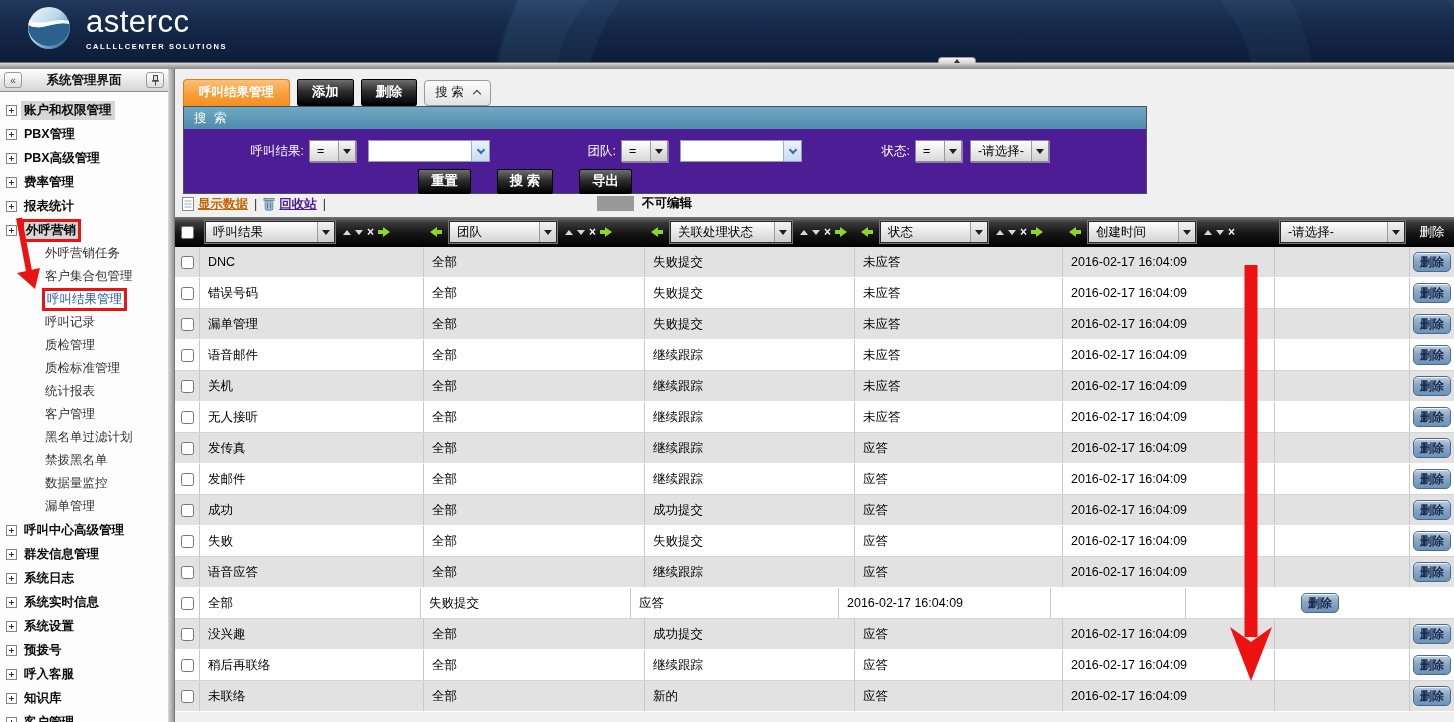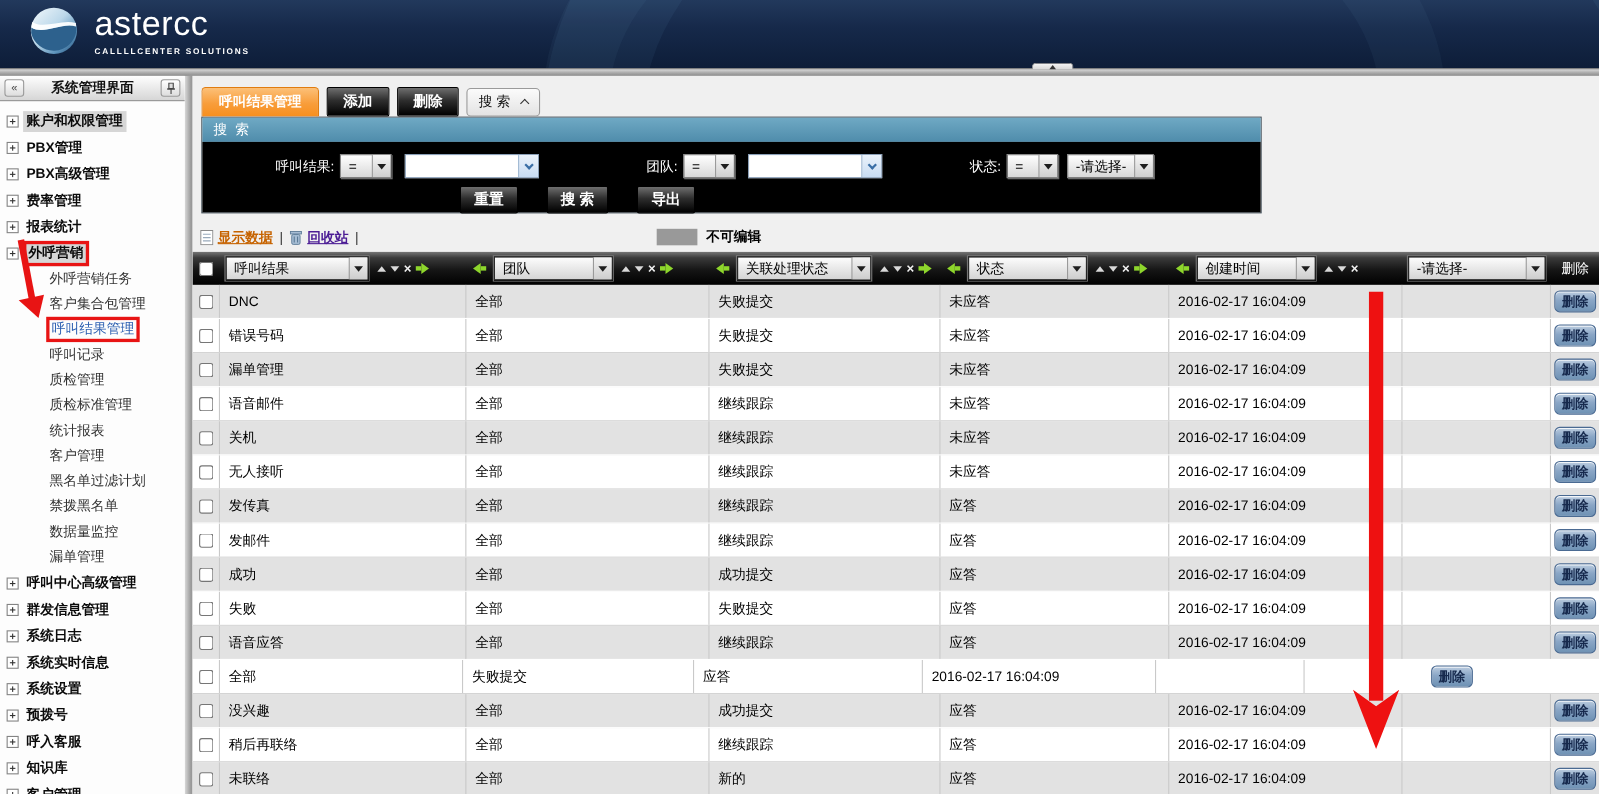--- a/index.html
+++ b/index.html
@@ -66,42 +66,42 @@
     border:1px solid #000; border-radius:2px; padding:3px 14px 4px; cursor:pointer; }
   .btn-search-toggle { display:flex; align-items:center; gap:10px; background:linear-gradient(#fbfbfb,#e3e3e3);
     border:1px solid #9a9a9a; border-radius:4px; padding:3px 10px 4px; color:#111; cursor:pointer; }
   .chev-up { width:6px; height:6px; border-left:1.5px solid #333; border-top:1.5px solid #333;
     transform:rotate(45deg); margin-top:3px; }
 
   
   .spanel { width:964px; margin-left:8px; border:1px solid #45515a; }
   .sp-head { height:22px; background:linear-gradient(#6fa9c4,#4f8cab); color:#fff;
     display:flex; align-items:center; padding-left:10px; letter-spacing:2px; }
-  .sp-body { position:relative; height:64px; background:#000000; }
+  .sp-body { position:relative; height:64px; background:#4c1d95; }
   .fgroup { position:absolute; top:11px; display:flex; align-items:center; }
   .fgroup .flabel { color:#fff; margin-right:5px; text-align:right; display:inline-block; }
   .op-select { display:inline-flex; align-items:stretch; height:22px; background:linear-gradient(#fff,#d8d8d8);
     border:1px solid #8a8a8a; box-shadow:1px 1px 0 rgba(255,255,255,.4); cursor:pointer; }
   .op-select .val { display:flex; align-items:center; padding:0 7px; min-width:28px; color:#000; }
   .op-select .arr { width:17px; border-left:1px solid #9a9a9a; background:linear-gradient(#f6f6f6,#cfcfcf);
     display:flex; align-items:center; justify-content:center; }
   .tri-down { width:0; height:0; border-left:4px solid transparent; border-right:4px solid transparent;
     border-top:5px solid #1d1d1d; }
   .combo { display:inline-flex; align-items:stretch; height:22px; width:122px; background:#fff;
     border:1px solid #8ba0b8; margin-left:12px; cursor:pointer; }
   .combo .cval { flex:1; }
   .combo .carr { width:18px; border-left:1px solid #9ab4d0; background:linear-gradient(#eaf2fb,#c9dcf2);
     display:flex; align-items:center; justify-content:center; }
   .chev-blue { width:6px; height:6px; border-right:2px solid #3a6ea5; border-bottom:2px solid #3a6ea5;
     transform:rotate(45deg); margin-top:-3px; }
   .sp-btns { position:absolute; left:0; right:280px; top:40px; display:flex; justify-content:center; gap:26px; }
   .sp-btns .btn-black { padding:2px 12px 3px; }
 
   
-  .toolbar { position:relative; display:flex; align-items:center; margin:12px 0 0 7px; height:20px; }
+  .toolbar { position:relative; display:flex; align-items:center; margin:0 0 0 7px; height:20px; }
   .tlink { display:flex; align-items:center; gap:4px; cursor:pointer; }
   .tlink b { text-decoration:underline; }
   .link-orange b { color:#c66300; }
   .link-blue b { color:#4c1d95; }
   .tsep { color:#333; margin:0 6px; }
   .legend { position:absolute; left:415px; top:1px; display:flex; align-items:center; gap:8px; }
   .legend .swatch { width:37px; height:15px; background:#999; }
   .legend b { color:#000; }
 
   

